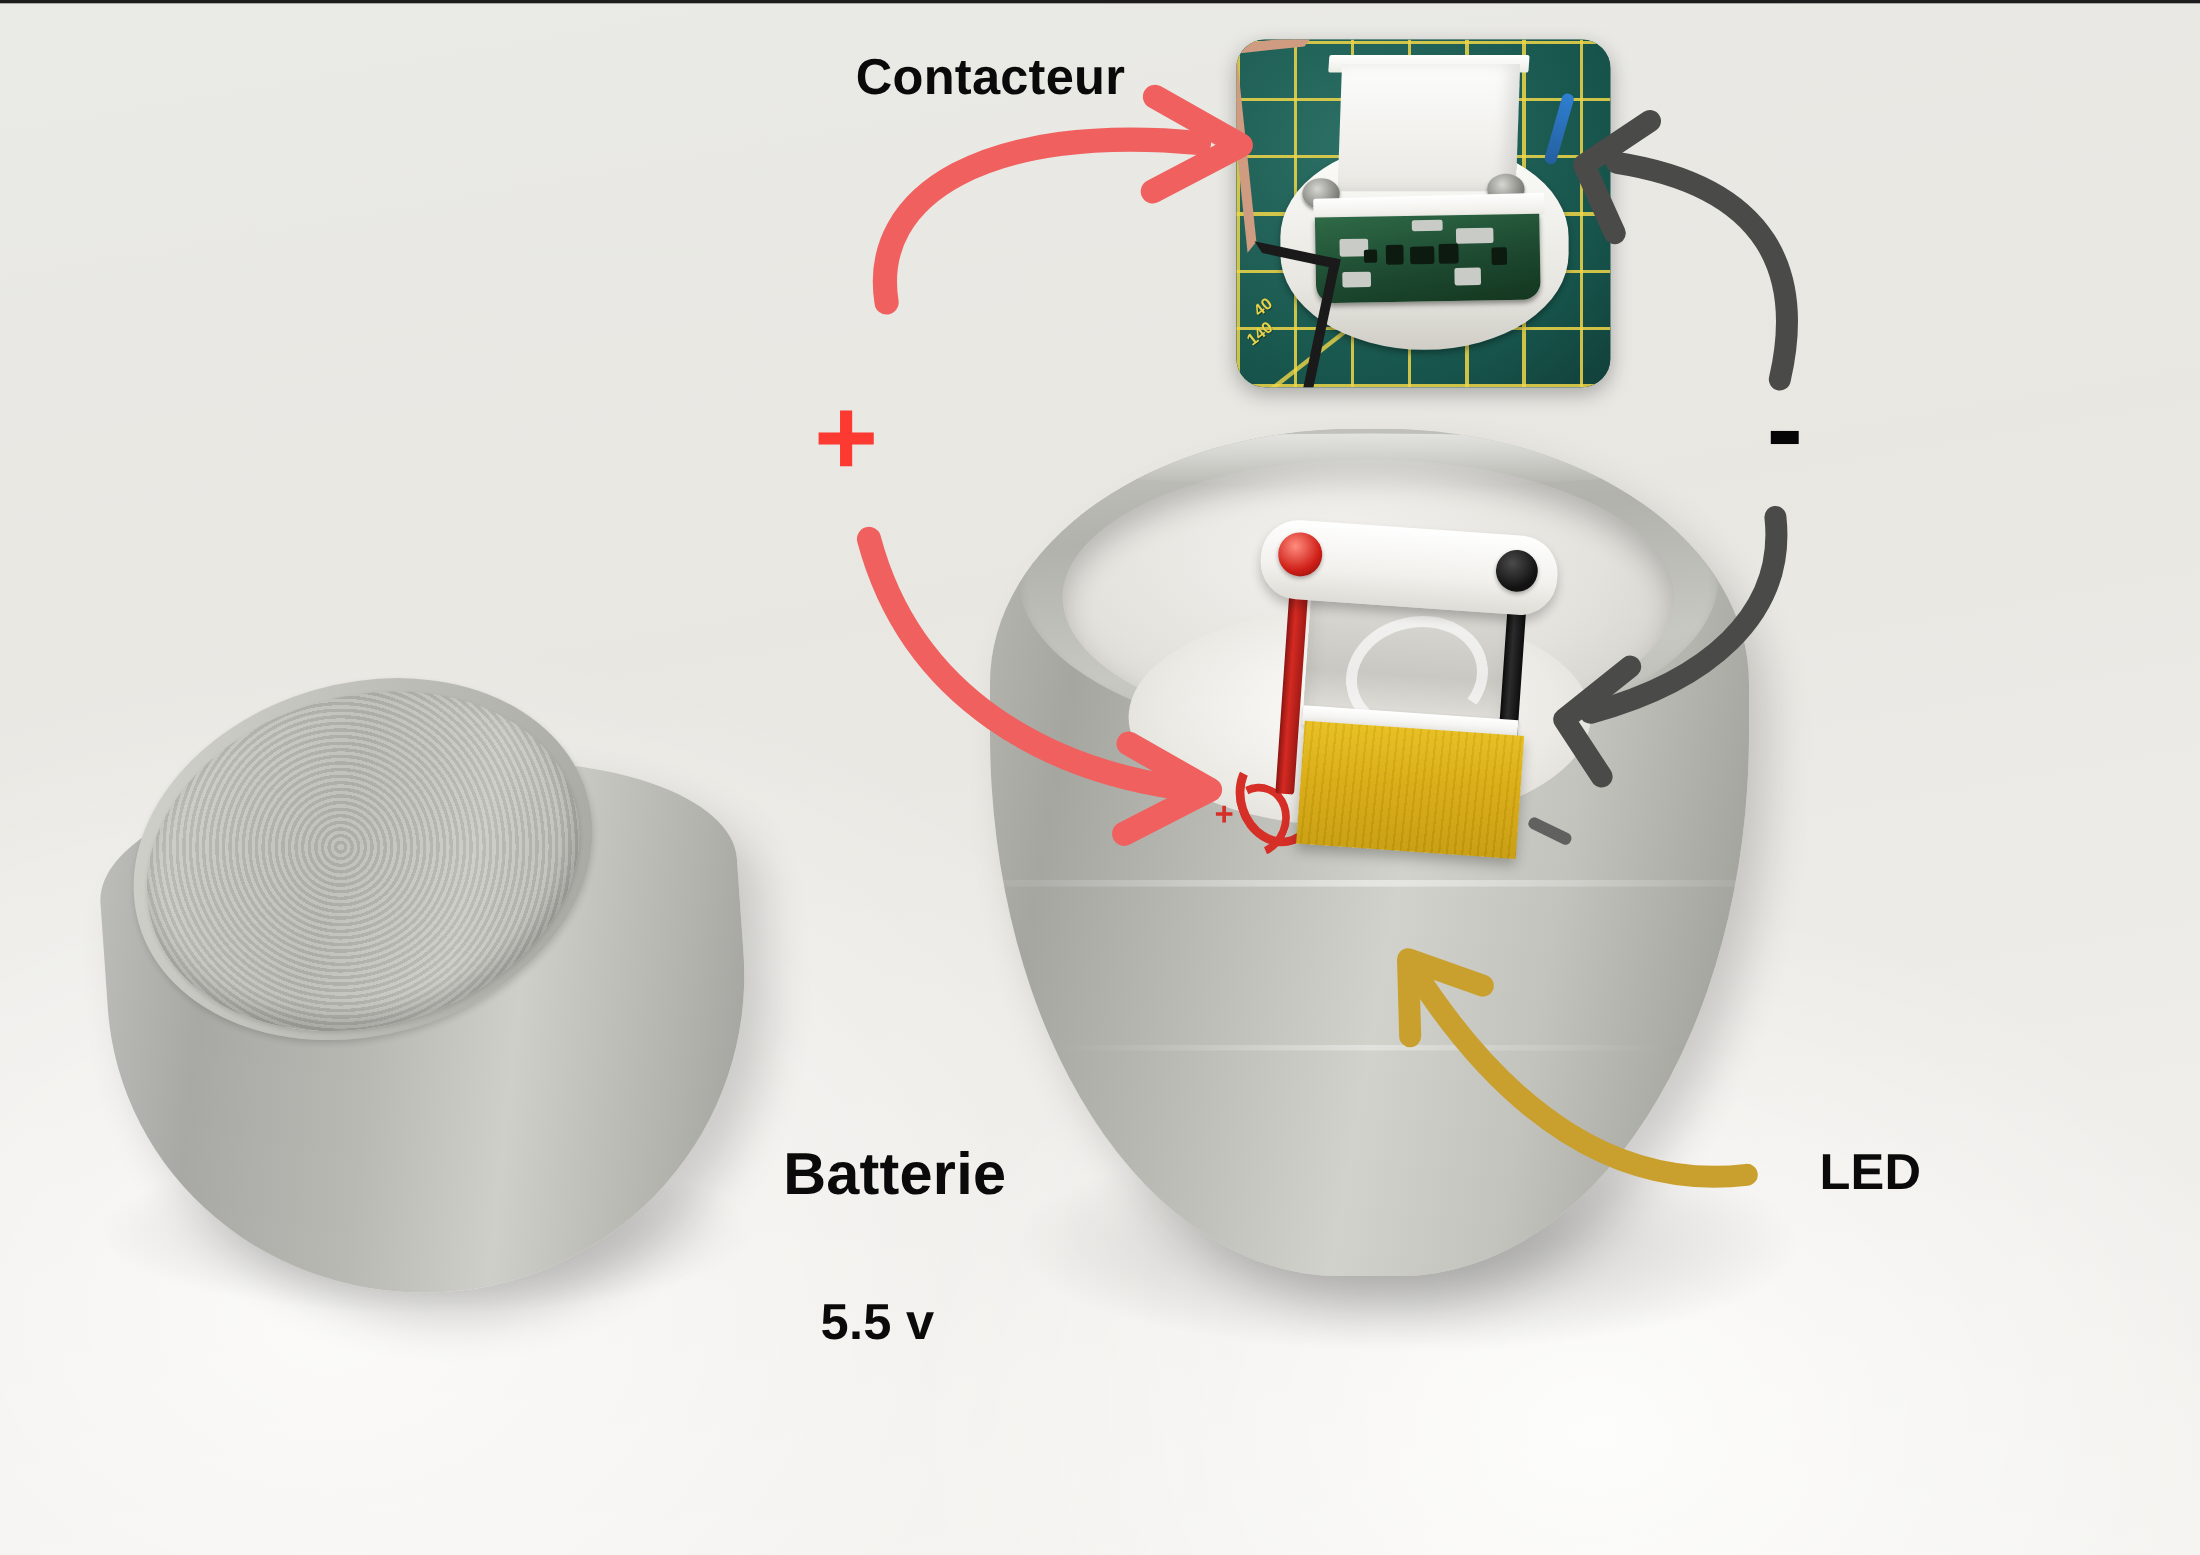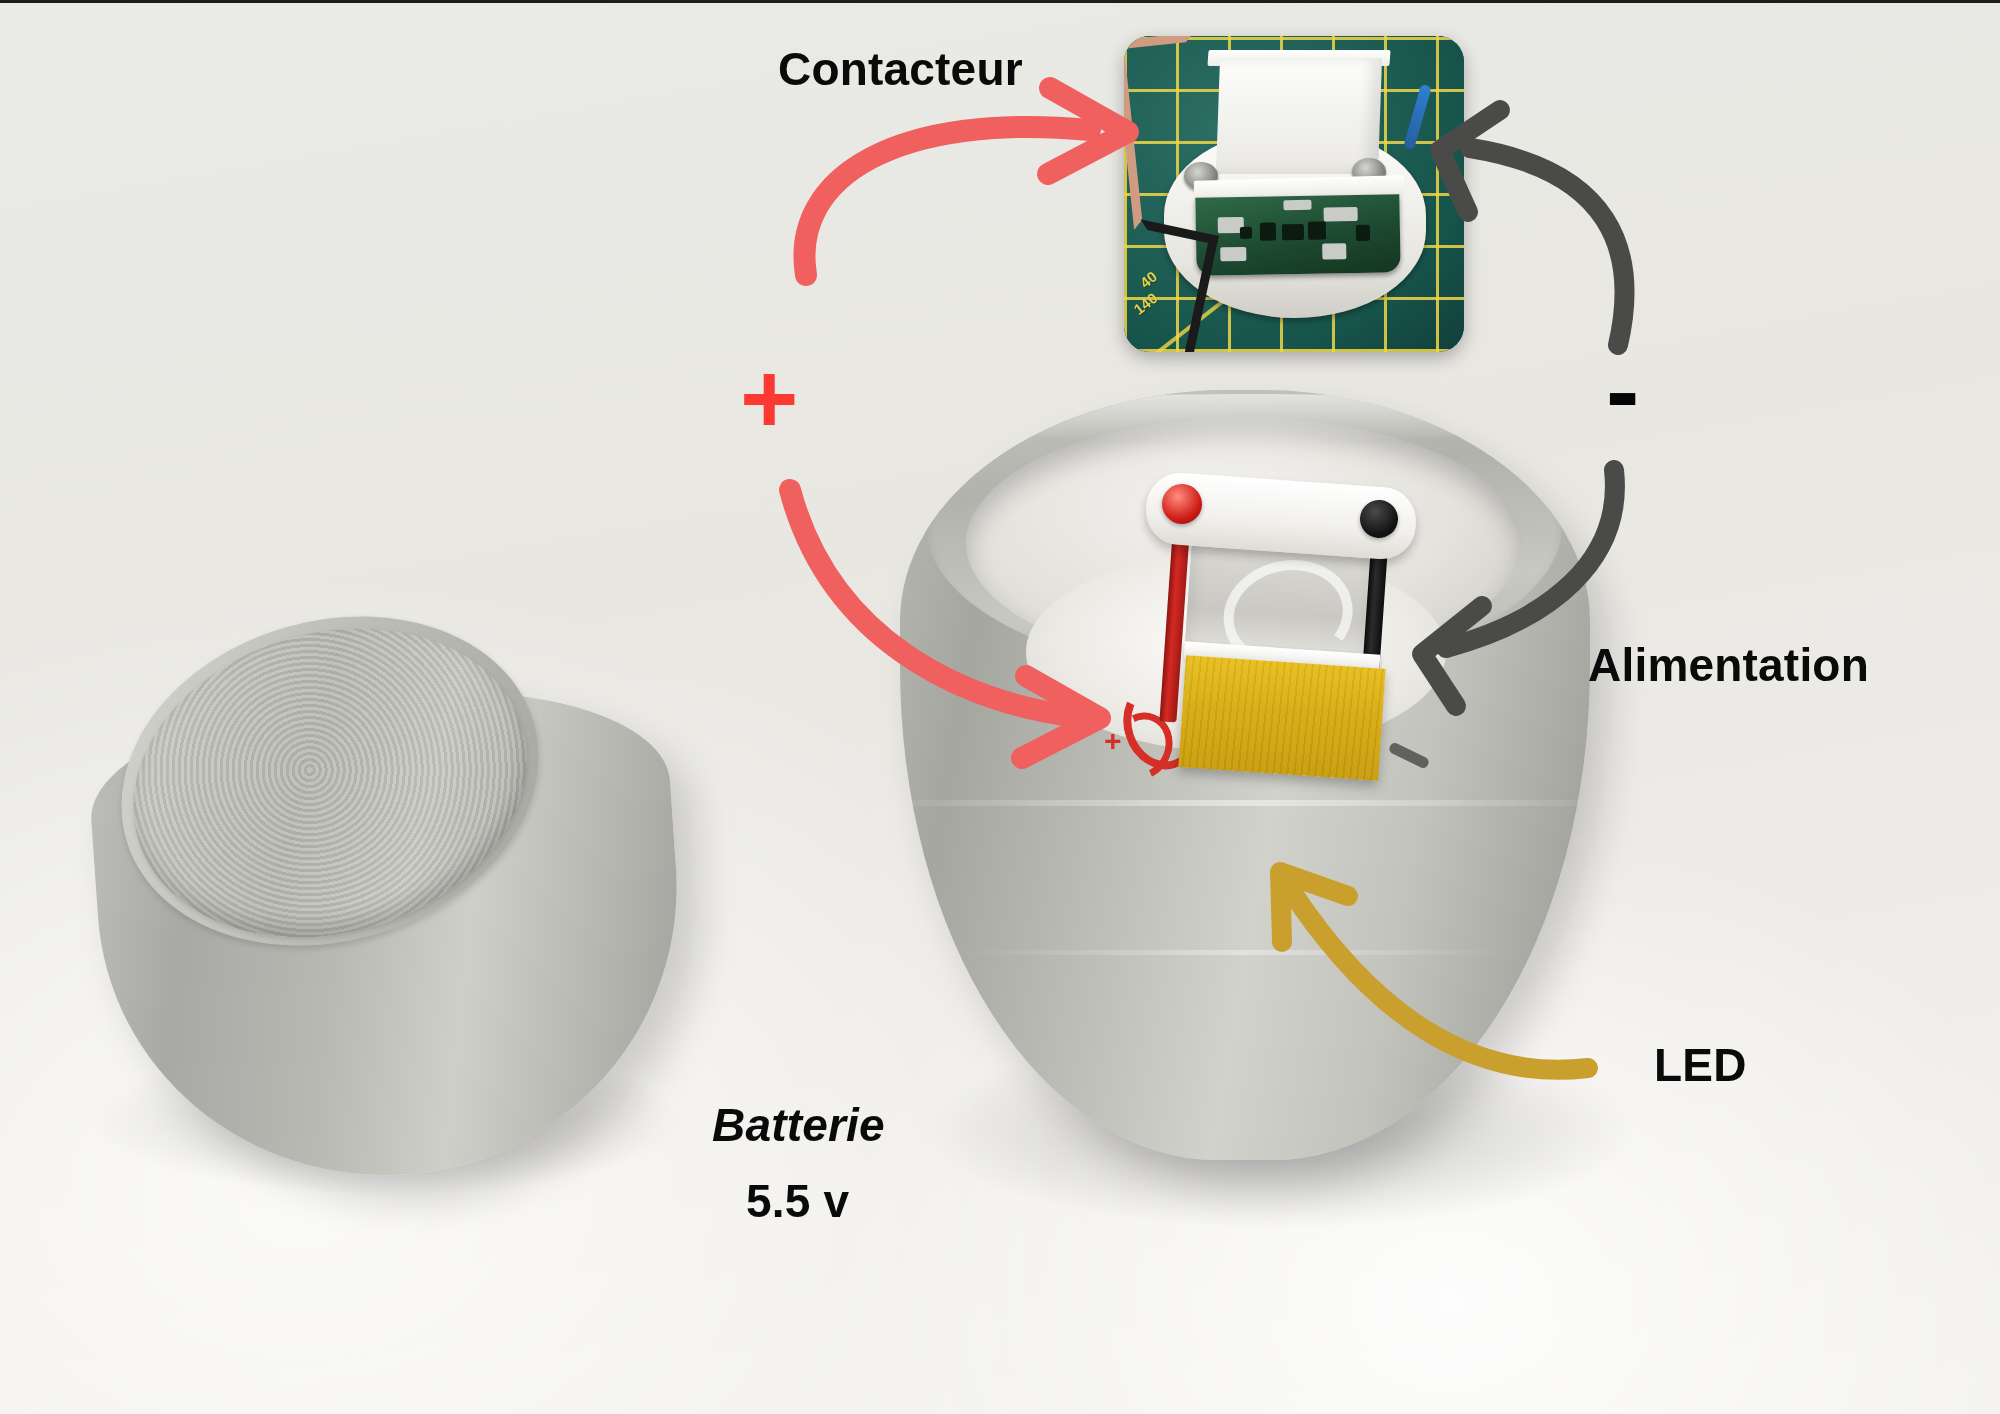--- a/index.html
+++ b/index.html
@@ -16,21 +16,21 @@
       linear-gradient(170deg,#eaeae6 0%,#e8e7e2 40%,#eeece8 70%,#f4f3f0 100%);
   }
   .topline{position:absolute;left:0;top:0;width:2000px;height:3px;background:#1d1d1d;}
 
   
   .lbl{position:absolute;color:#0a0a0a;font-weight:bold;letter-spacing:.2px;
        white-space:nowrap;line-height:1.12;}
   .lbl-contacteur{left:778px;top:44px;font-size:46px;}
   .lbl-alimentation{left:1588px;top:640px;font-size:46px;}
   .lbl-led{left:1654px;top:1040px;font-size:46px;}
-  .lbl-batterie{left:712px;top:1100px;font-size:46px;font-style:italic;}
+  .lbl-batterie{left:712px;top:1037px;font-size:54px;}
   .lbl-volt{left:746px;top:1176px;font-size:46px;}
   .sign{position:absolute;font-weight:bold;line-height:1;}
   .sign-plus{left:740px;top:348px;font-size:100px;color:#fc3a31;}
   .sign-minus{left:1606px;top:340px;font-size:100px;color:#050505;}
 
   
   .arrows{position:absolute;left:0;top:0;width:2000px;height:1414px;pointer-events:none;}
 
   
   .inset{position:absolute;left:1124px;top:36px;width:340px;height:316px;
@@ -270,21 +270,20 @@
     </g>
 
     <g>
       <path d="M 1588,1068 C 1470,1082 1370,1012 1288,886" stroke="#C9A02E" stroke-width="20" fill="none" stroke-linecap="round"></path>
       <path d="M 1282,942 L 1280,872 L 1348,896" stroke="#C9A02E" stroke-width="20" fill="none" stroke-linecap="round" stroke-linejoin="round"></path>
     </g>
   </svg>
 
   <div class="lbl lbl-contacteur">Contacteur</div>
 
-  <div class="lbl lbl-alimentation">Alimentation</div>
 
   <div class="lbl lbl-led">LED</div>
 
   <div class="lbl lbl-batterie">Batterie</div>
 
   <div class="lbl lbl-volt">5.5 v</div>
 
   <div class="sign sign-plus">+</div>
 
   <div class="sign sign-minus">-</div>

